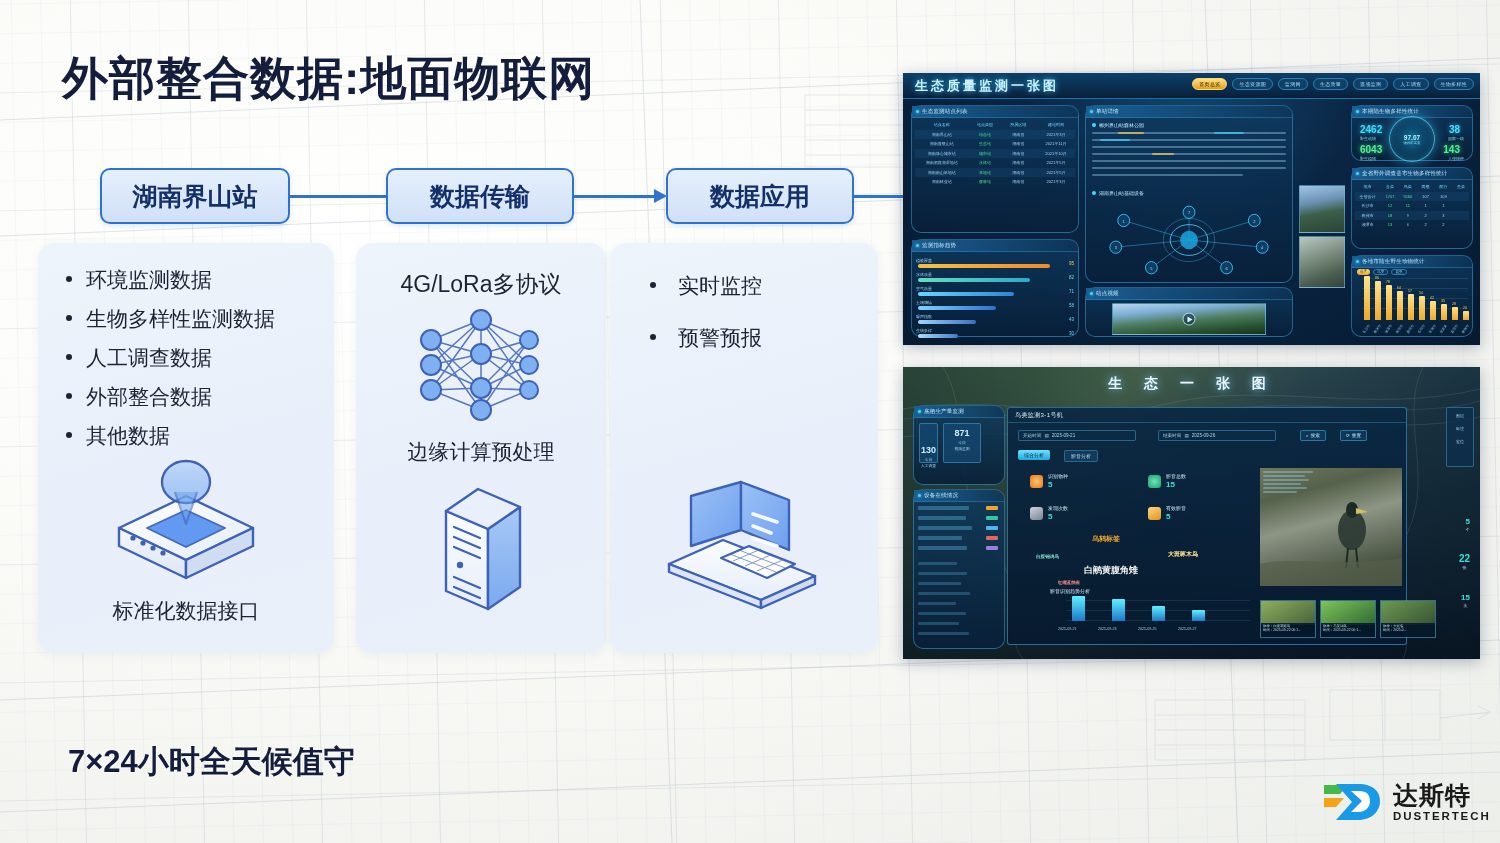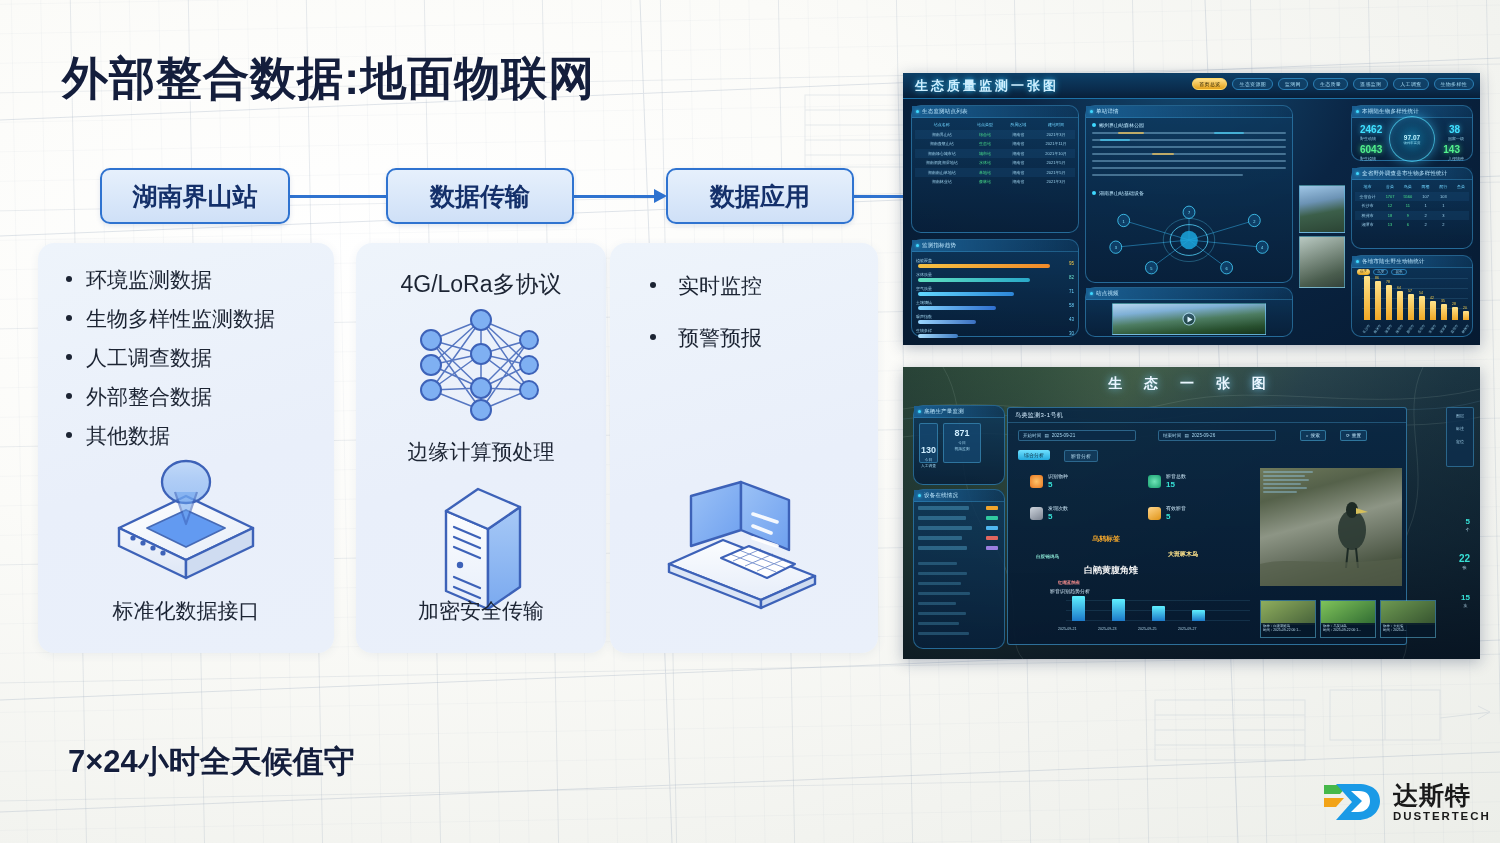--- a/index.html
+++ b/index.html
@@ -464,21 +464,20 @@
           <path d="M38,44 L64,55"></path>
           <path d="M38,54 L64,65"></path>
           <path d="M38,64 L64,75"></path>
           <path d="M38,94 L64,105"></path>
           <path d="M38,104 L64,115"></path>
         </g>
         <circle cx="44" cy="82" r="3.2" fill="#3d62b8"></circle>
       </svg>
     </div>
 
-    <div class="card-caption">加密安全传输</div>
   </div>
 
   <div class="card" id="card-2">
     <div class="bullet-list">
       <div class="bullet-item">
         <span class="bullet-dot"></span>
         <span>实时监控</span>
       </div>
       <div class="bullet-item">
         <span class="bullet-dot"></span>

